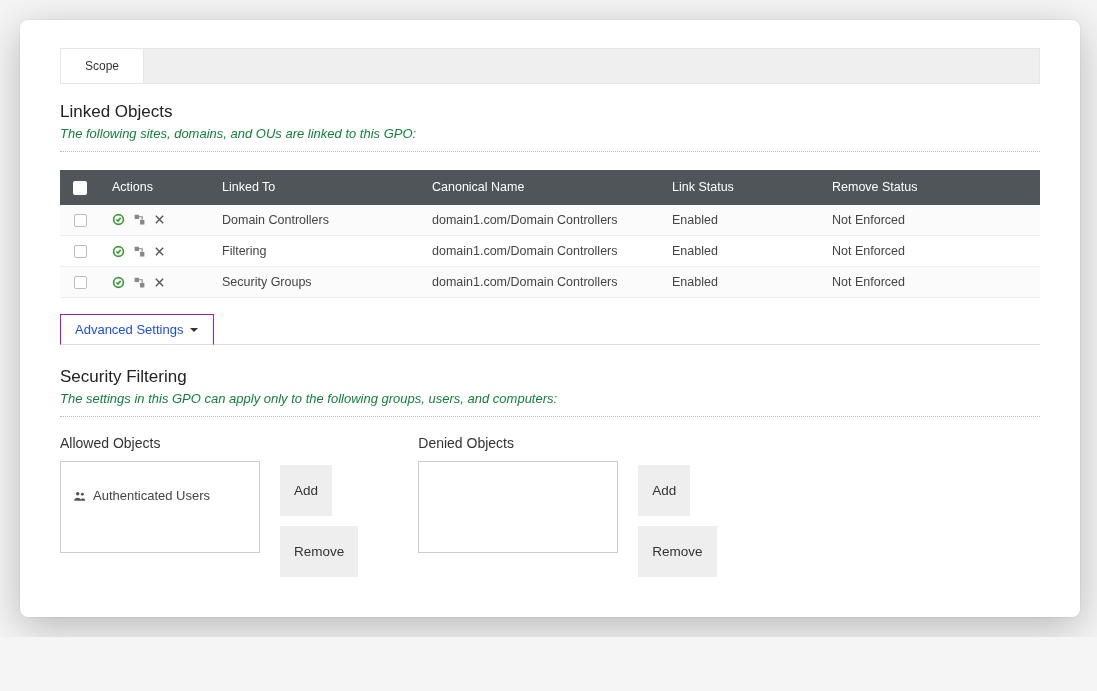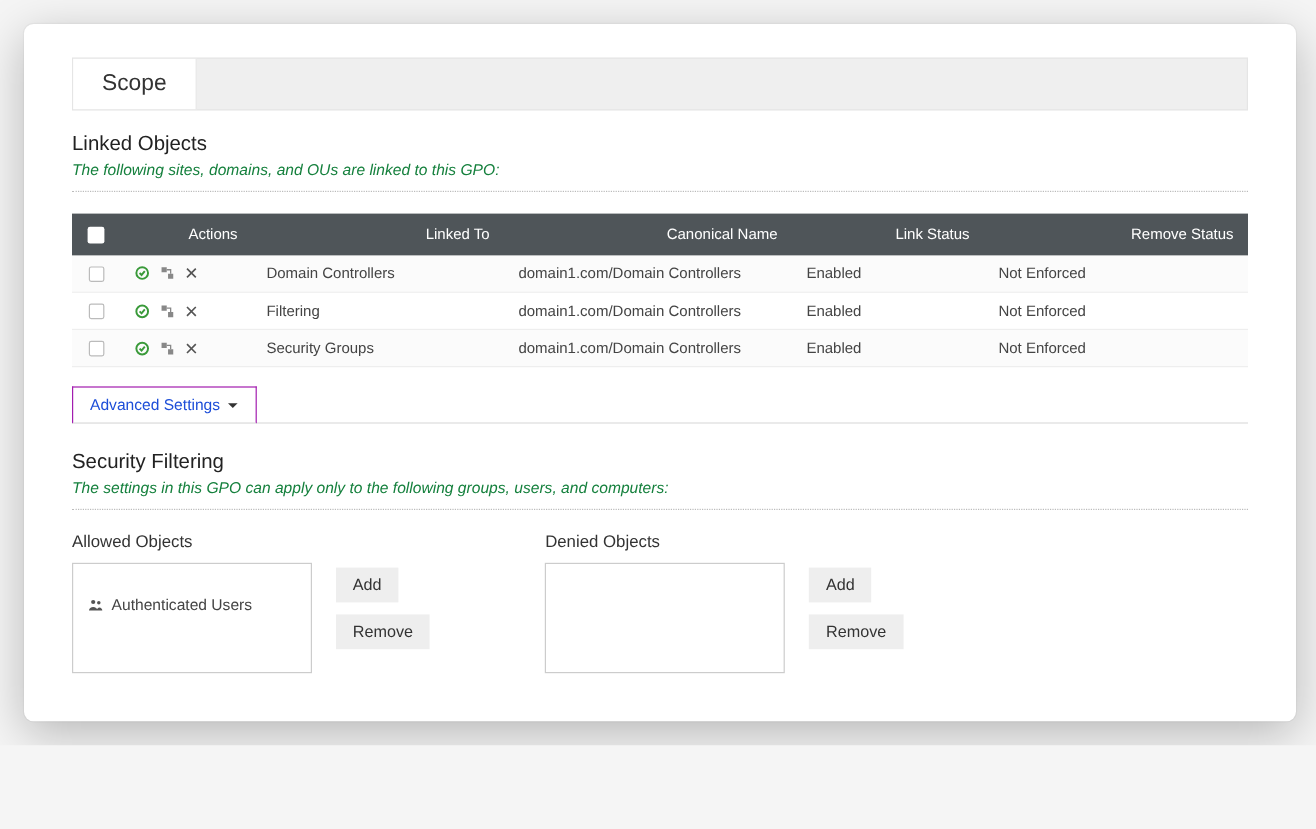--- a/index.html
+++ b/index.html
@@ -34,21 +34,21 @@
       height: 12px;
     }
     .tabs {
       display: flex;
       background: #efefef;
       border: 1px solid #e5e5e5;
       margin-bottom: 18px;
     }
     .tab {
       padding: 10px 24px;
-      font-size: 19px;
+      font-size: 12px;
       color: #333;
       cursor: pointer;
       position: relative;
     }
     .tab.active {
       background: #fff;
       border-right: 1px solid #e5e5e5;
     }
     .section-title {
       font-size: 17px;
@@ -71,21 +71,21 @@
     table.linked {
       width: 100%;
       border-collapse: collapse;
       font-size: 12.5px;
     }
     table.linked thead {
       background: #4f5559;
       color: #fff;
     }
     table.linked thead th {
-      text-align: right;
+      text-align: left;
       font-weight: 400;
       padding: 10px 12px;
     }
     table.linked thead th:first-child {
       width: 40px;
       text-align: center;
     }
     table.linked tbody tr {
       border-bottom: 1px solid #eee;
     }
@@ -151,21 +151,21 @@
       background: #fff;
     }
     .adv-line {
       border-top: 1px solid #ddd;
       margin-top: -1px;
       margin-bottom: 22px;
     }
     
     .filter-row {
       display: flex;
-      gap: 96px;
+      gap: 60px;
       margin-top: 6px;
     }
     .filter-col {
       display: flex;
       gap: 20px;
     }
     .panel-wrap { }
     .panel-title {
       font-size: 14px;
       color: #333;
@@ -187,21 +187,21 @@
     }
     .btn-col {
       display: flex;
       flex-direction: column;
       gap: 10px;
       padding-top: 30px;
     }
     .btn {
       background: #eee;
       border: none;
-      padding: 7px 14px;
+      padding: 18px 14px;
       font-size: 13.5px;
       color: #333;
       cursor: pointer;
       text-align: left;
       width: fit-content;
     }
   </style>
 </head>
 <body>
 

